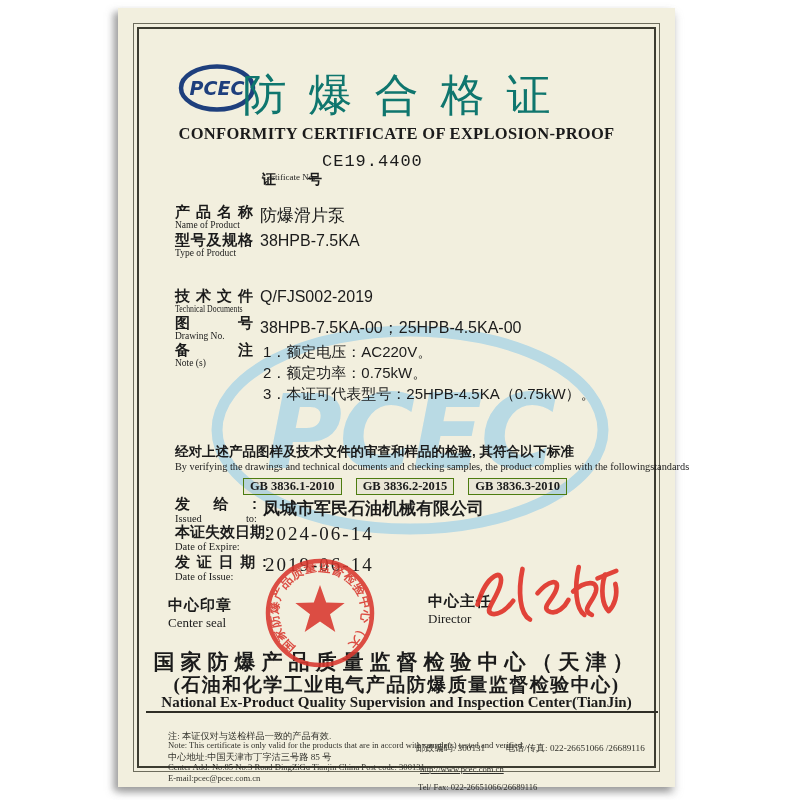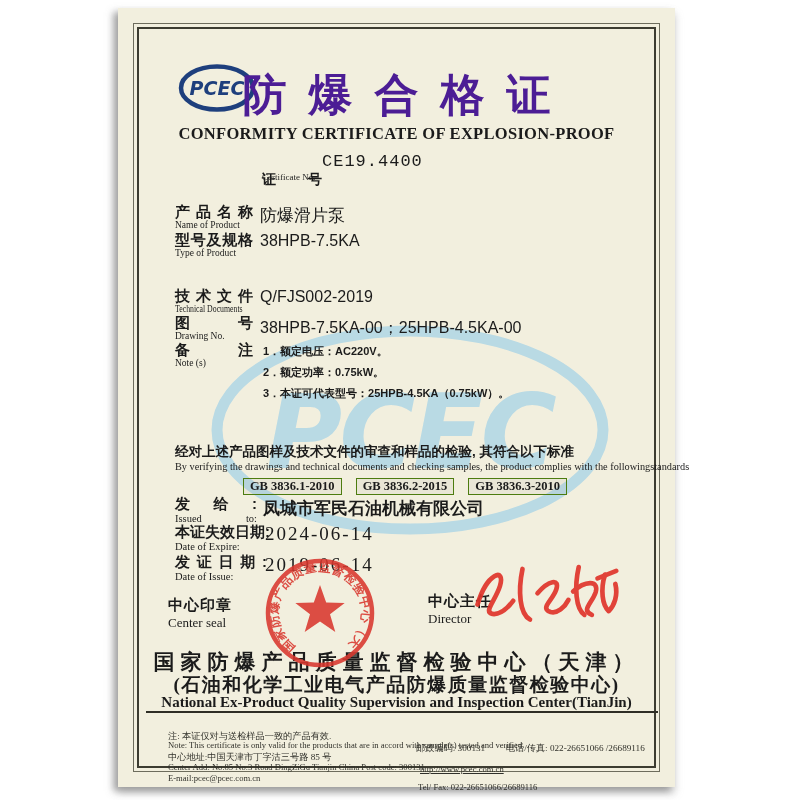--- a/index.html
+++ b/index.html
@@ -13,38 +13,38 @@
     box-shadow:-5px 4px 7px rgba(110,110,110,.55), 0 6px 8px rgba(140,140,140,.4);
   }
   .frame-outer{position:absolute;inset:15px;border:1px solid #6d6c5c;pointer-events:none;}
   .frame-inner{position:absolute;inset:19px;border:2px solid #3d3c31;pointer-events:none;}
   .abs{position:absolute;}
   .cn{font-family:"Liberation Sans", sans-serif;}
   .serif{font-family:"Liberation Serif", serif;}
   .mono{font-family:"Liberation Mono", monospace;}
 
   
-  .title{left:0;right:0;top:58px;text-align:center;font-size:44px;font-weight:700;
-         letter-spacing:22px;text-indent:22px;color:#4c1d95;}
+  .title{left:0;right:0;top:58px;text-align:center;font-size:44px;font-weight:400;
+         letter-spacing:22px;text-indent:22px;color:#0f766e;}
   .subtitle{left:0;right:0;top:116px;text-align:center;font-size:16.5px;font-weight:700;letter-spacing:.3px;}
   .certno-label{left:144px;top:163px;width:60px;font-size:14px;font-weight:700;
                 text-align:justify;text-align-last:justify;}
   .certno-en{left:144px;top:164px;font-size:9px;}
   .certno-value{left:204px;top:144px;font-size:17px;letter-spacing:1px;}
 
   
   .frow{left:57px;width:470px;}
   .flabel-cn{position:absolute;left:0;top:0;width:78px;font-size:15px;font-weight:700;
              text-align:justify;text-align-last:justify;}
   .flabel-en{position:absolute;left:0;top:17px;width:96px;font-size:9.5px;white-space:nowrap;
              transform-origin:left top;}
   .fvalue{position:absolute;left:85px;top:1px;font-size:16px;white-space:nowrap;
           font-family:"Liberation Sans", sans-serif;}
   .marking{font-weight:700;letter-spacing:.5px;font-stretch:condensed;}
-  .notes div{font-size:11px;line-height:21px;white-space:nowrap;font-family:"Liberation Sans", sans-serif;font-weight:bold;}
+  .notes div{font-size:15px;line-height:21px;white-space:nowrap;font-family:"Liberation Sans", sans-serif;}
 
   
   .watermark{left:92px;top:314px;width:400px;height:216px;z-index:1;opacity:.95;}
   .content{position:absolute;inset:0;z-index:2;}
 
   
   .stm-cn{left:57px;top:435px;font-size:13.5px;font-weight:700;white-space:nowrap;}
   .stm-en{left:57px;top:453px;font-size:10.3px;white-space:nowrap;}
   .stm-standards{left:57px;top:468px;width:460px;text-align:center;}
   .gb-box{display:inline-block;border:1px solid #4d7c0f;background:rgba(160,160,148,.10);

